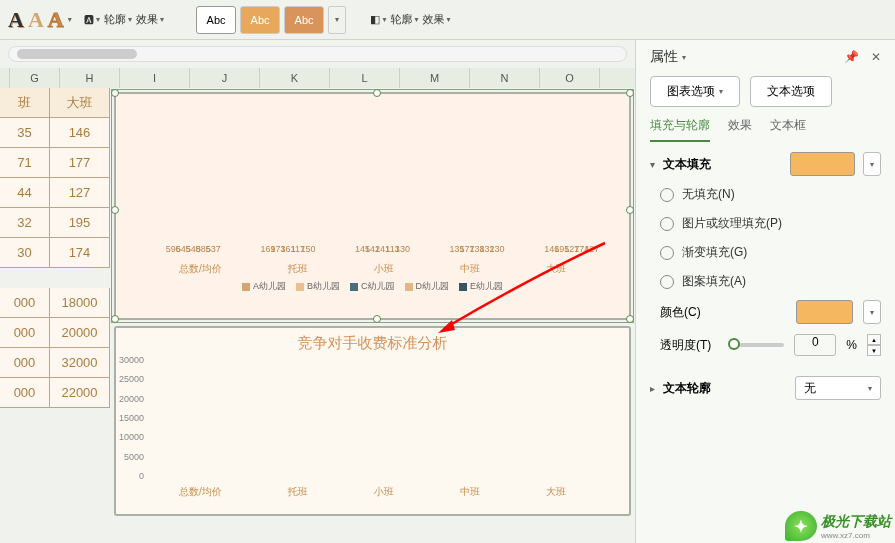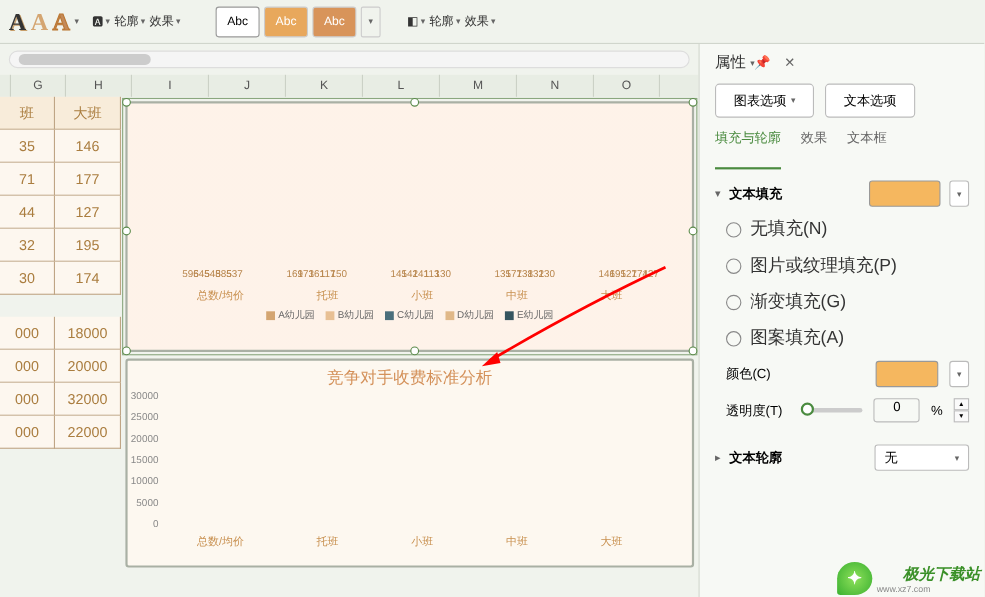--- a/index.html
+++ b/index.html
@@ -56,48 +56,48 @@
     .x-cats { display: flex; justify-content: space-around; padding: 4px 30px 0 30px; font-size: 10px; color: #c8904f; }
     .legend { display: flex; justify-content: center; gap: 10px; padding: 4px 0; font-size: 9px; color: #666; }
     .leg-item { display: flex; align-items: center; gap: 3px; }
     .leg-sw { width: 8px; height: 8px; }
     .y-axis { position: absolute; left: 0; bottom: 0; height: 100%; width: 28px; display: flex; flex-direction: column-reverse; justify-content: space-between; font-size: 9px; color: #888; text-align: right; }
     .arrow-ann { position: absolute; top: 150px; left: 430px; width: 180px; height: 100px; z-index: 10; }
     .arrow-line { stroke: #ff0000; stroke-width: 2.5; fill: none; }
     .arrow-head { fill: #ff0000; }
     
     .props-panel { flex: 1; background: #f7f9f5; border-left: 1px solid #d0d5cc; padding: 8px 14px; display: flex; flex-direction: column; gap: 10px; }
-    .panel-hdr { display: flex; align-items: center; }
+    .panel-hdr { display: flex; align-items: center; justify-content: space-between; }
     .panel-title { font-size: 14px; color: #333; display: flex; align-items: center; gap: 4px; }
     .panel-icons { display: flex; gap: 12px; color: #666; }
     .opt-tabs { display: flex; gap: 10px; }
     .opt-tab { padding: 6px 16px; border: 1px solid #bbb; border-radius: 4px; background: #fff; font-size: 12px; display: flex; align-items: center; gap: 4px; }
     .sub-tabs { display: flex; gap: 18px; font-size: 12px; }
-    .sub-tab { padding-bottom: 18px; color: #666; cursor: pointer; }
+    .sub-tab { padding-bottom: 6px; color: #666; cursor: pointer; }
     .sub-tab.active { color: #4a8b3f; border-bottom: 2px solid #4a8b3f; }
     .section-row { display: flex; align-items: center; gap: 8px; }
     .sec-caret { font-size: 10px; color: #666; }
     .sec-title { font-size: 12px; font-weight: bold; }
     .color-swatch { flex: 1; height: 24px; background: #f5b75f; border: 1px solid #999; border-radius: 3px; max-width: 90px; }
     .dd-btn { width: 18px; height: 24px; border: 1px solid #bbb; border-radius: 3px; display: flex; align-items: center; justify-content: center; background: #fff; }
     .radio-grp { display: flex; flex-direction: column; gap: 12px; padding-left: 10px; }
-    .radio-item { display: flex; align-items: center; gap: 8px; font-size: 16px; color: #333; }
+    .radio-item { display: flex; align-items: center; gap: 8px; font-size: 12px; color: #333; }
     .radio { width: 14px; height: 14px; border: 1px solid #888; border-radius: 50%; display: flex; align-items: center; justify-content: center; }
     .radio.checked::after { content: ''; width: 7px; height: 7px; background: #4a8b3f; border-radius: 50%; }
     .field-row { display: flex; align-items: center; gap: 10px; padding-left: 10px; font-size: 12px; }
     .field-lbl { min-width: 60px; }
     .slider { flex: 1; height: 4px; background: #ccc; border-radius: 2px; position: relative; max-width: 70px; }
     .slider-thumb { width: 12px; height: 12px; background: #fff; border: 2px solid #4a8b3f; border-radius: 50%; position: absolute; top: -5px; left: -2px; }
     .num-input { width: 42px; height: 22px; border: 1px solid #bbb; border-radius: 3px; text-align: center; }
     .spinner { width: 14px; display: flex; flex-direction: column; }
     .spin-b { height: 11px; border: 1px solid #bbb; font-size: 6px; display: flex; align-items: center; justify-content: center; background: #fafafa; }
     .none-dd { flex: 1; height: 24px; border: 1px solid #bbb; border-radius: 3px; display: flex; align-items: center; justify-content: space-between; padding: 0 8px; background: #fff; max-width: 90px; }
     .watermark { position: absolute; bottom: 2px; right: 4px; display: flex; align-items: center; gap: 4px; }
     .wm-badge { width: 32px; height: 30px; background: radial-gradient(circle, #8de05a, #3ab030); border-radius: 50% 50% 50% 10%; display: flex; align-items: center; justify-content: center; color: #fff; font-weight: bold; font-size: 16px; }
-    .wm-text { font-size: 14px; color: #3a9028; font-style: italic; font-weight: bold; margin-left: 24px; }
+    .wm-text { font-size: 14px; color: #3a9028; font-style: italic; font-weight: bold; }
     .wm-sub { font-size: 8px; color: #888; }
   </style>
 </head>
 <body>
 
 <div class="ribbon-area">
   <div class="ribbon-grp">
     <span class="art-a a1">A</span>
     <span class="art-a a2">A</span>
     <span class="art-a a3">A</span>

